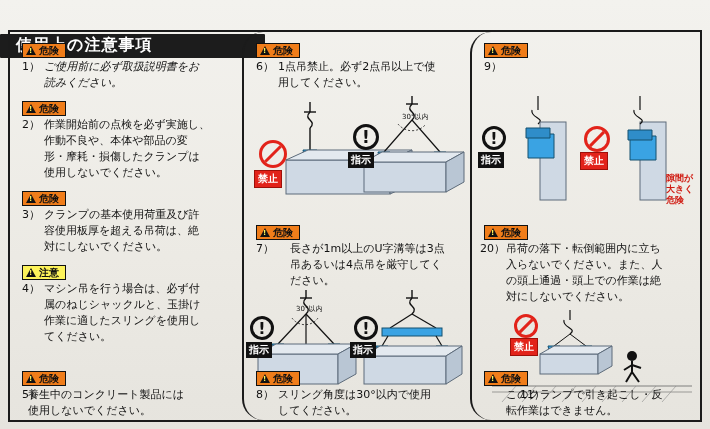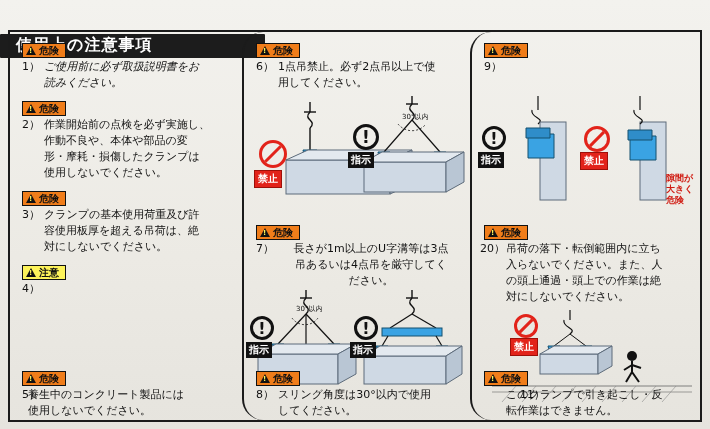--- a/index.html
+++ b/index.html
@@ -234,20 +234,24 @@
 容使用板厚を超える吊荷は、絶
 対にしないでください。</div>
 
       <div class="item" style="left:12px; top:230px;">
         <span class="lbl lbl-caution">
             <span class="tri"></span>
             <span>注意</span>
           </span>
       </div>
       <div class="num" style="left:12px; top:249px;">4）</div>
+      <div class="body" style="left:34px; top:249px; width:195px;">マシン吊を行う場合は、必ず付
+属のねじシャックルと、玉掛け
+作業に適したスリングを使用し
+てください。</div>
 
       <div class="item" style="left:12px; top:336px;">
         <span class="lbl lbl-danger">
             <span class="tri"></span>
             <span>危険</span>
           </span>
       </div>
       <div class="num" style="left:12px; top:355px;">5）</div>
       <div class="body" style="left:18px; top:355px; width:195px;">養生中のコンクリート製品には
 使用しないでください。</div>
@@ -300,21 +304,21 @@
         <div style="position:absolute; left:48px; top:18px; font-size:7px; color:#111;">30°以内</div>
       </div>
 
       <div class="item" style="left:12px; top:190px;">
         <span class="lbl lbl-danger">
             <span class="tri"></span>
             <span>危険</span>
           </span>
       </div>
       <div class="num" style="left:12px; top:209px;">7）</div>
-      <div class="body" style="left:34px; top:209px; width:186px;text-align:center;">長さが1m以上のU字溝等は3点
+      <div class="body" style="left:46px; top:209px; width:186px;">長さが1m以上のU字溝等は3点
 吊あるいは4点吊を厳守してく
 ださい。</div>
 
       <div class="fig" style="left:6px; top:256px; width:108px; height:112px;">
         <svg width="108" height="112" viewBox="0 0 108 112">
           <path d="M56 2 L56 10" stroke="#111" stroke-width="1.4" fill="none"></path>
           <path d="M50 10 L62 10" stroke="#111" stroke-width="1.4" fill="none"></path>
           <path d="M56 10 C48 18, 64 18, 56 26" stroke="#111" stroke-width="1.4" fill="none"></path>
           <path d="M56 26 L28 56" stroke="#111" stroke-width="1.2" fill="none"></path>
           <path d="M56 26 L84 56" stroke="#111" stroke-width="1.2" fill="none"></path>

